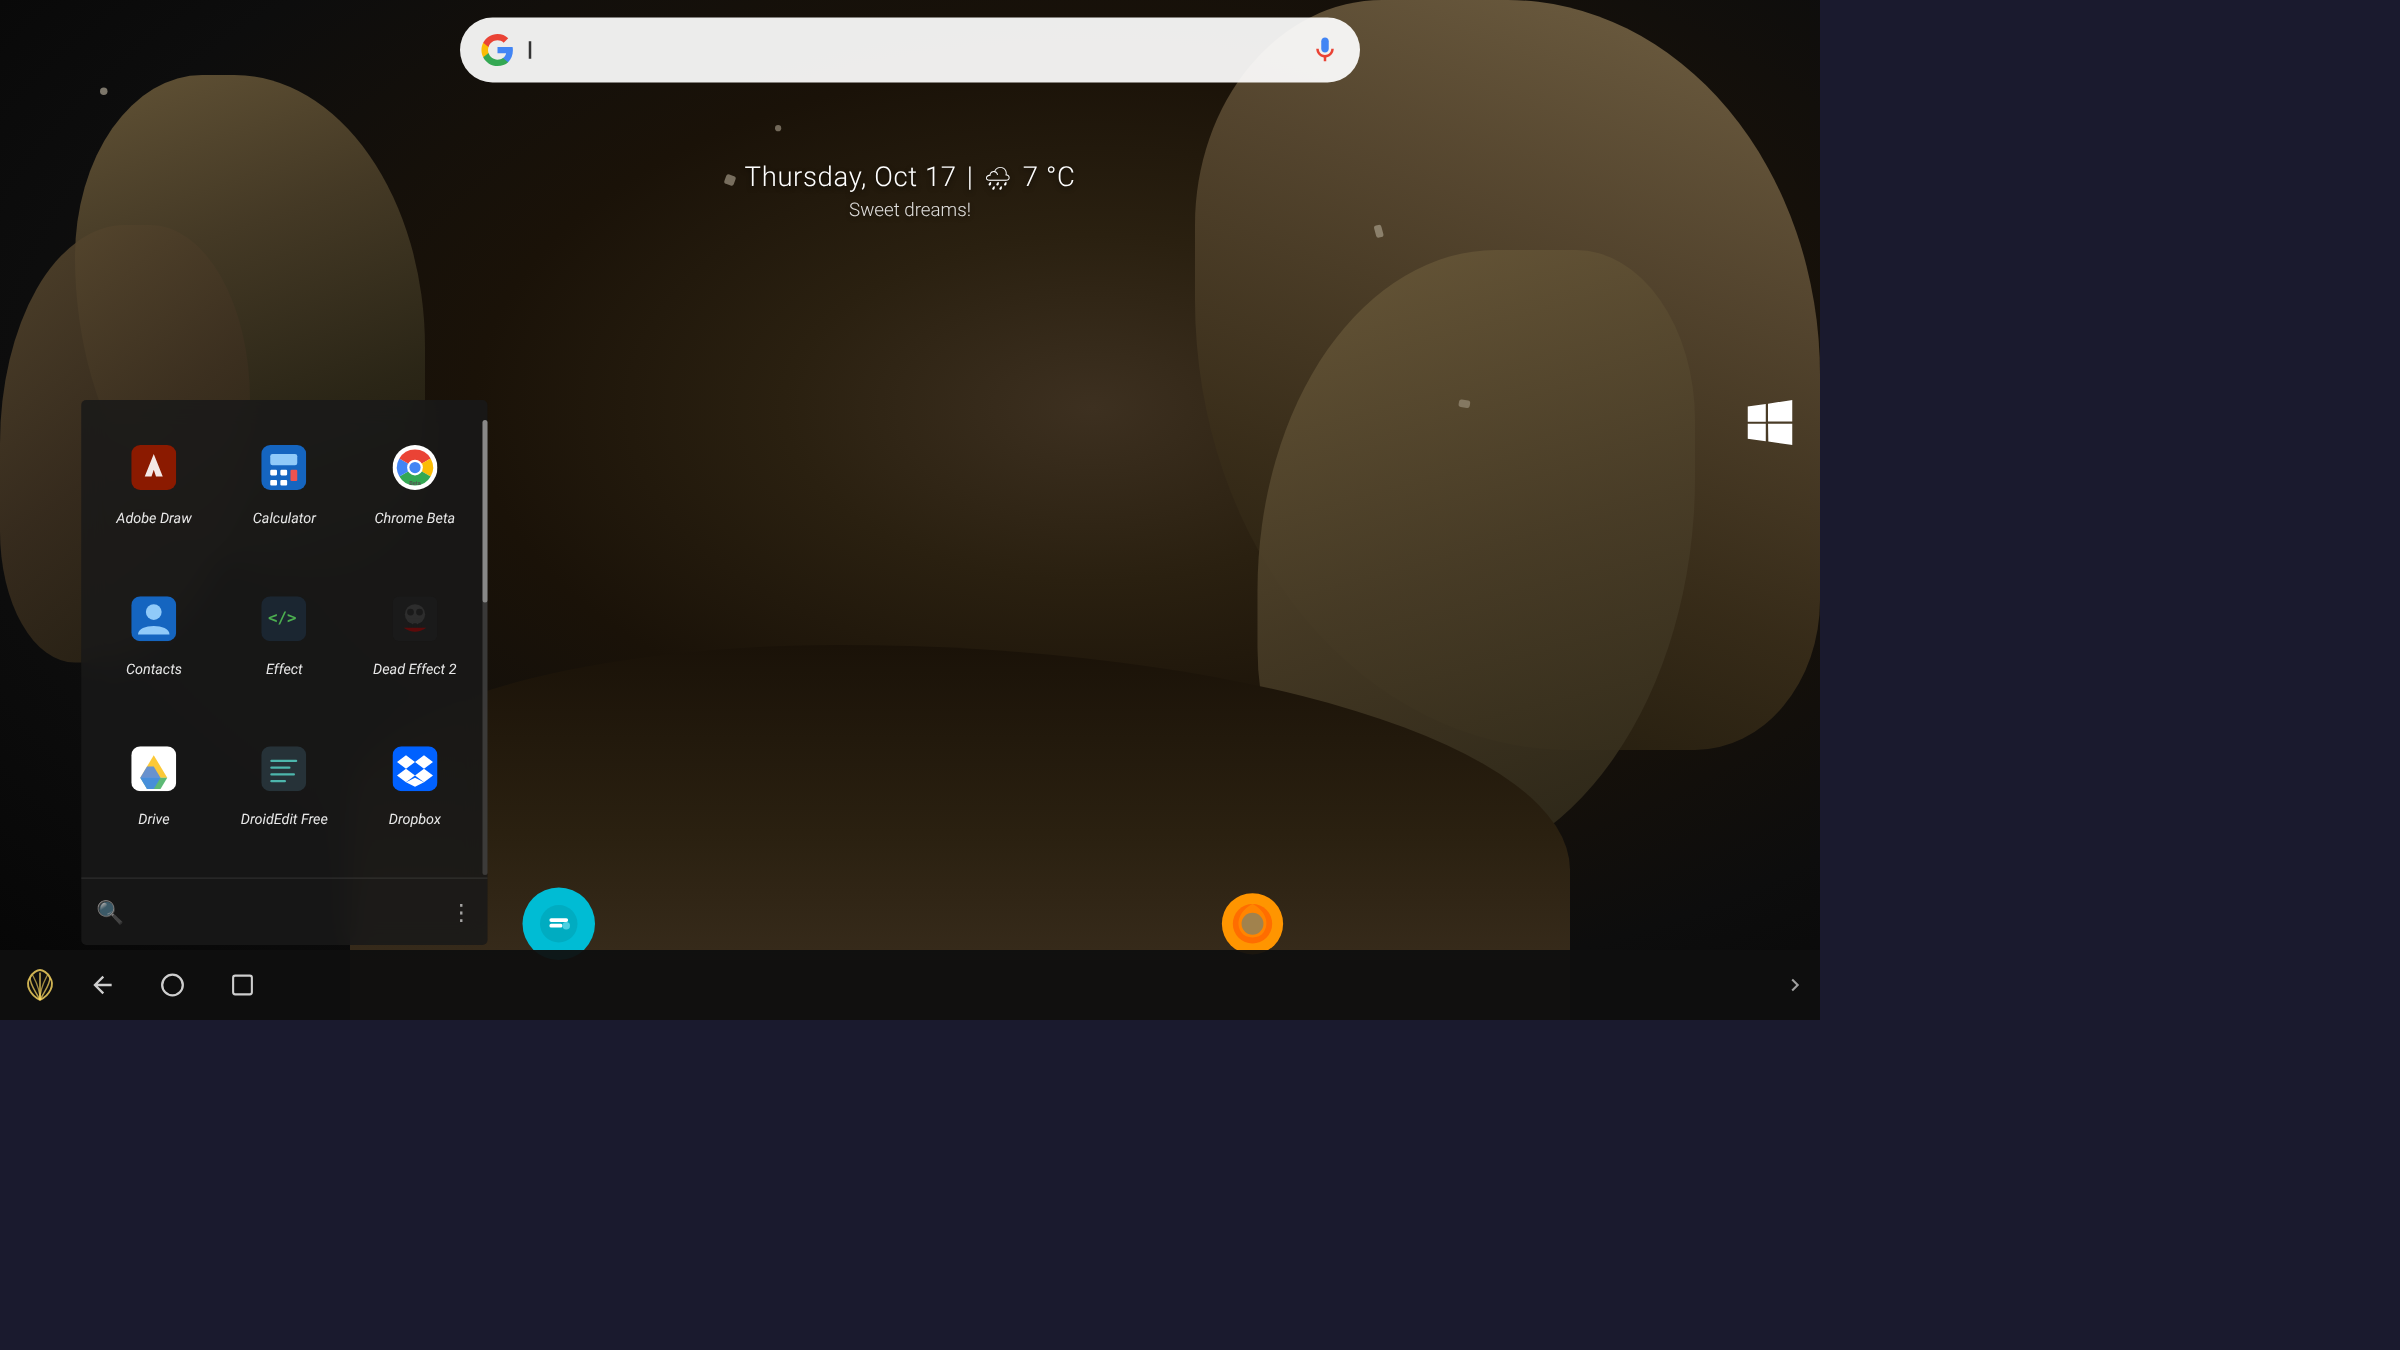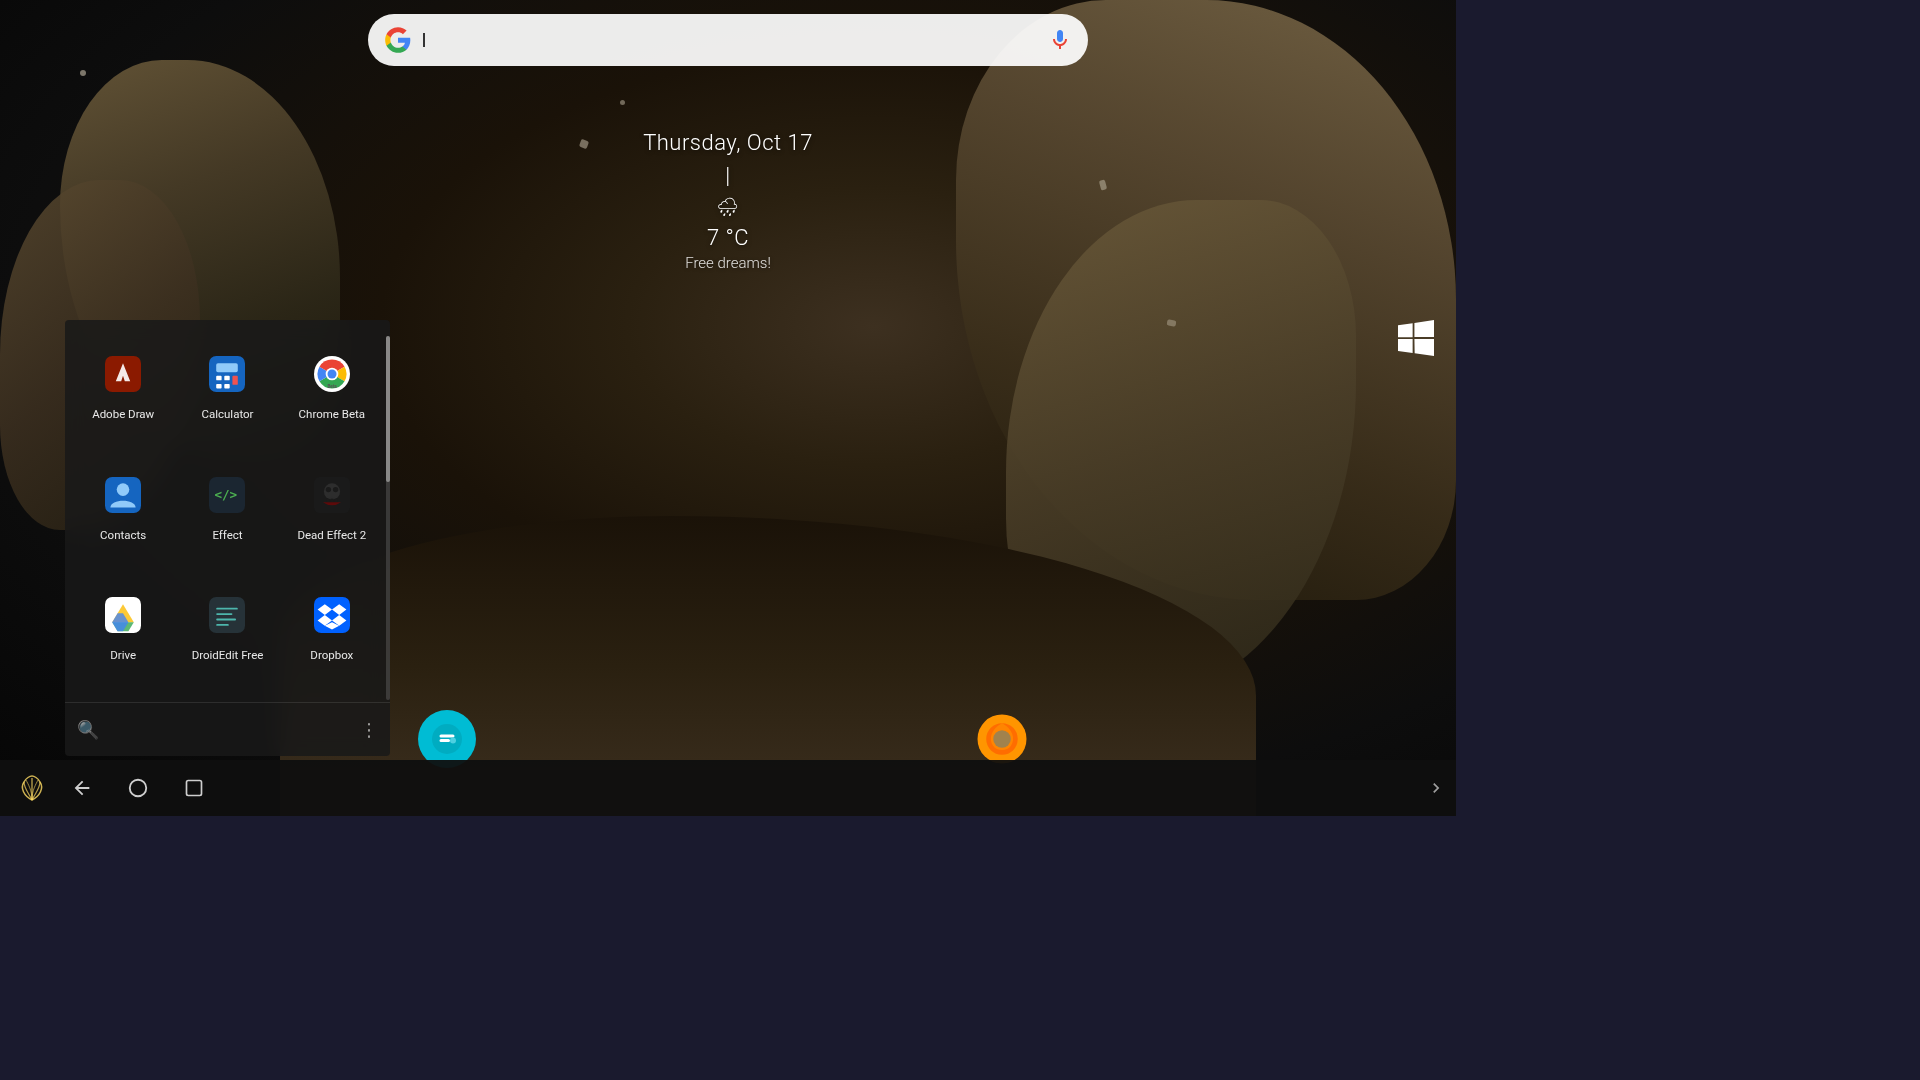--- a/index.html
+++ b/index.html
@@ -71,21 +71,20 @@
     }
 
     .datetime-widget .date-line {
       font-size: 22px;
       font-weight: 300;
       letter-spacing: 0.5px;
       display: flex;
       align-items: center;
       gap: 8px;
       justify-content: center;
-      flex-direction: column;
     }
 
     .datetime-widget .greeting {
       font-size: 15px;
       font-weight: 300;
       opacity: 0.85;
       margin-top: 4px;
     }
 
     
@@ -134,20 +133,21 @@
       position: relative;
       overflow: hidden;
     }
 
     .app-label {
       font-size: 11.5px;
       color: rgba(255,255,255,0.9);
       text-align: center;
       line-height: 1.2;
       max-width: 80px;
+      font-style: italic;
     }
 
     
     .scroll-indicator {
       position: absolute;
       right: 0;
       top: 16px;
       bottom: 56px;
       width: 4px;
       background: rgba(255,255,255,0.15);
@@ -326,21 +326,21 @@
   </svg>
 </div>
 
 <div class="datetime-widget">
   <div class="date-line">
     <span>Thursday, Oct 17</span>
     <span>|</span>
     <span style="font-size:18px;">🌧</span>
     <span>7 °C</span>
   </div>
-  <div class="greeting">Free dreams!</div>
+  <div class="greeting">Sweet dreams!</div>
 </div>
 
 <div class="windows-logo" style="position:absolute; right:22px; top:340px; z-index:10;">
   <svg width="36" height="36" viewBox="0 0 24 24">
     <path d="M0 3.449L9.75 2.1v9.451H0m10.949-9.602L24 0v11.4H10.949M0 12.6h9.75v9.451L0 20.699M10.949 12.6H24V24l-12.9-1.801" fill="white"></path>
   </svg>
 </div>
 
 <div class="app-drawer">
   <div class="scroll-indicator">

